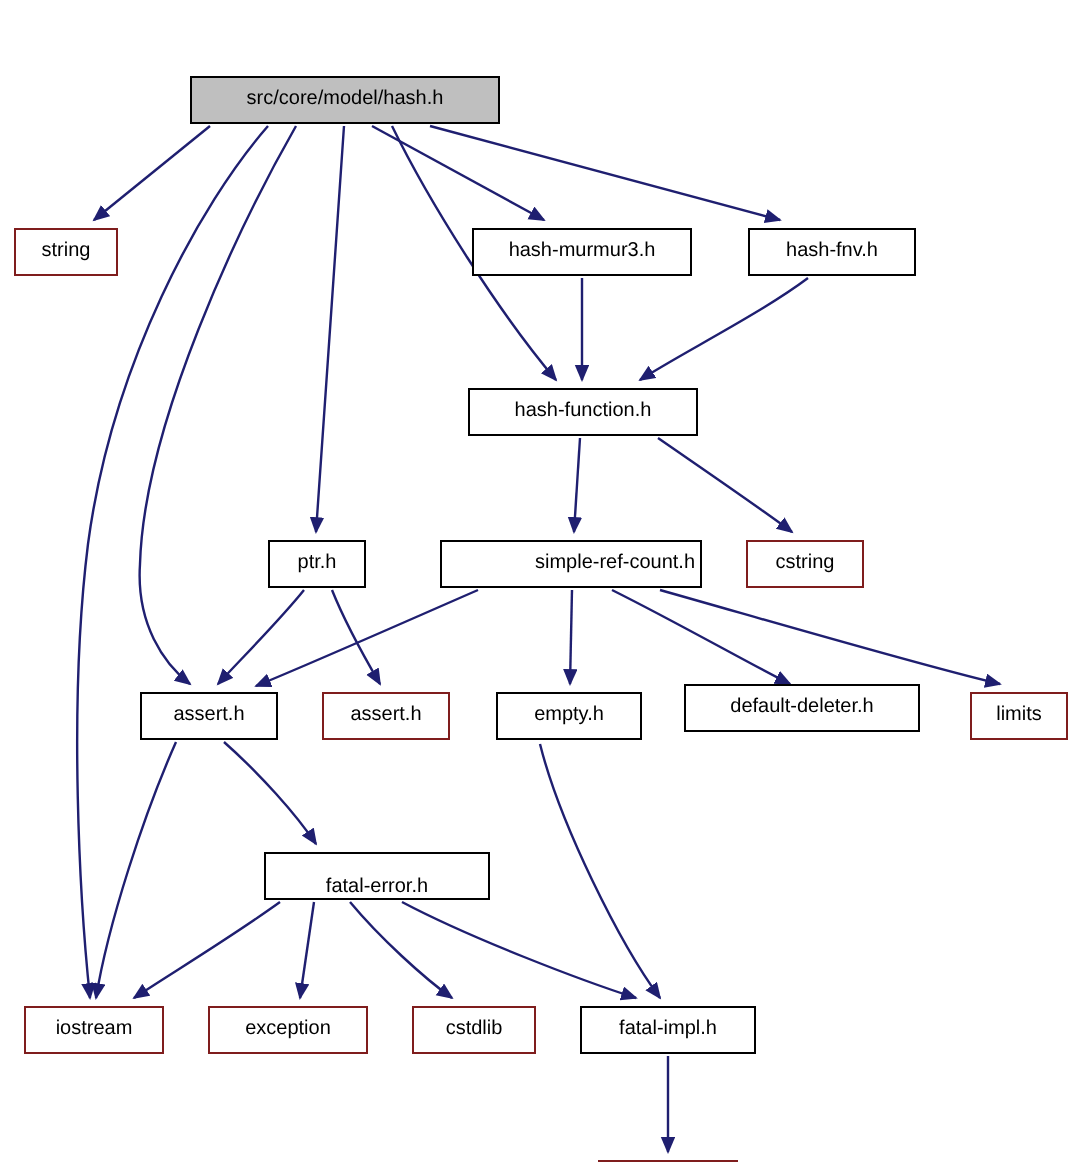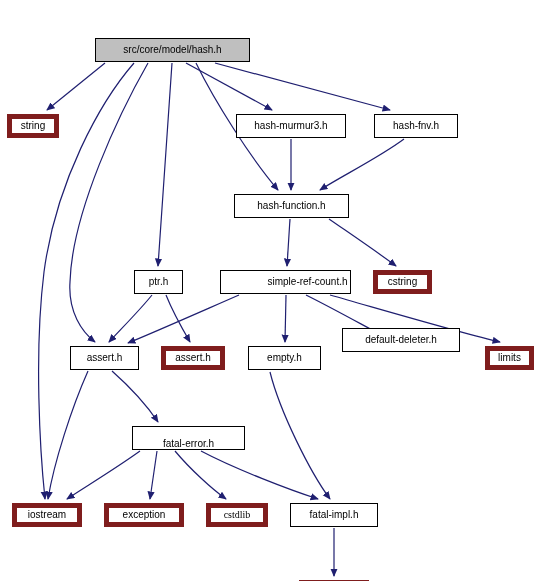--- a/index.html
+++ b/index.html
@@ -27,21 +27,21 @@
     position: absolute;
     box-sizing: border-box;
     display: flex;
     align-items: center;
     justify-content: center;
     font-size: 10px;
     line-height: 1;
     color: #000000;
     white-space: nowrap;
     background: #ffffff;
-    border: 5px solid #7f1d1d;
+    border: 1px solid #7f1d1d;
   }
   .node.solid {
     border: 1px solid #000000;
   }
   .node.root {
     border: 1px solid #000000;
     background: #bfbfbf;
   }
 </style>
 </head>
@@ -109,36 +109,36 @@
       </div>
       <div class="node solid" style="left: 70px; top: 314px; width: 69px; height: 24px;">
         <span>assert.h</span>
       </div>
       <div class="node " style="left: 161px; top: 314px; width: 64px; height: 24px;">
         <span>assert.h</span>
       </div>
       <div class="node solid" style="left: 248px; top: 314px; width: 73px; height: 24px;">
         <span>empty.h</span>
       </div>
-      <div class="node solid" style="left: 342px; top: 296px; width: 118px; height: 24px;">
+      <div class="node solid" style="left: 342px; top: 310px; width: 118px; height: 24px;">
         <span>default-deleter.h</span>
       </div>
       <div class="node " style="left: 485px; top: 314px; width: 49px; height: 24px;">
         <span>limits</span>
       </div>
       <div class="node solid" style="left: 132px; top: 394px; width: 113px; height: 24px; align-items: flex-end;">
         <span>fatal-error.h</span>
       </div>
       <div class="node " style="left: 12px; top: 471px; width: 70px; height: 24px;">
         <span>iostream</span>
       </div>
       <div class="node " style="left: 104px; top: 471px; width: 80px; height: 24px;">
         <span>exception</span>
       </div>
-      <div class="node " style="left: 206px; top: 471px; width: 62px; height: 24px; font-family: Liberation Serif, serif;">
+      <div class="node " style="left: 206px; top: 471px; width: 62px; height: 24px;">
         <span>cstdlib</span>
       </div>
       <div class="node solid" style="left: 290px; top: 471px; width: 88px; height: 24px;">
         <span>fatal-impl.h</span>
       </div>
       <div class="node " style="left: 299px; top: 548px; width: 70px; height: 24px;">
         <span>ostream</span>
       </div>
     </div>
 </div>

